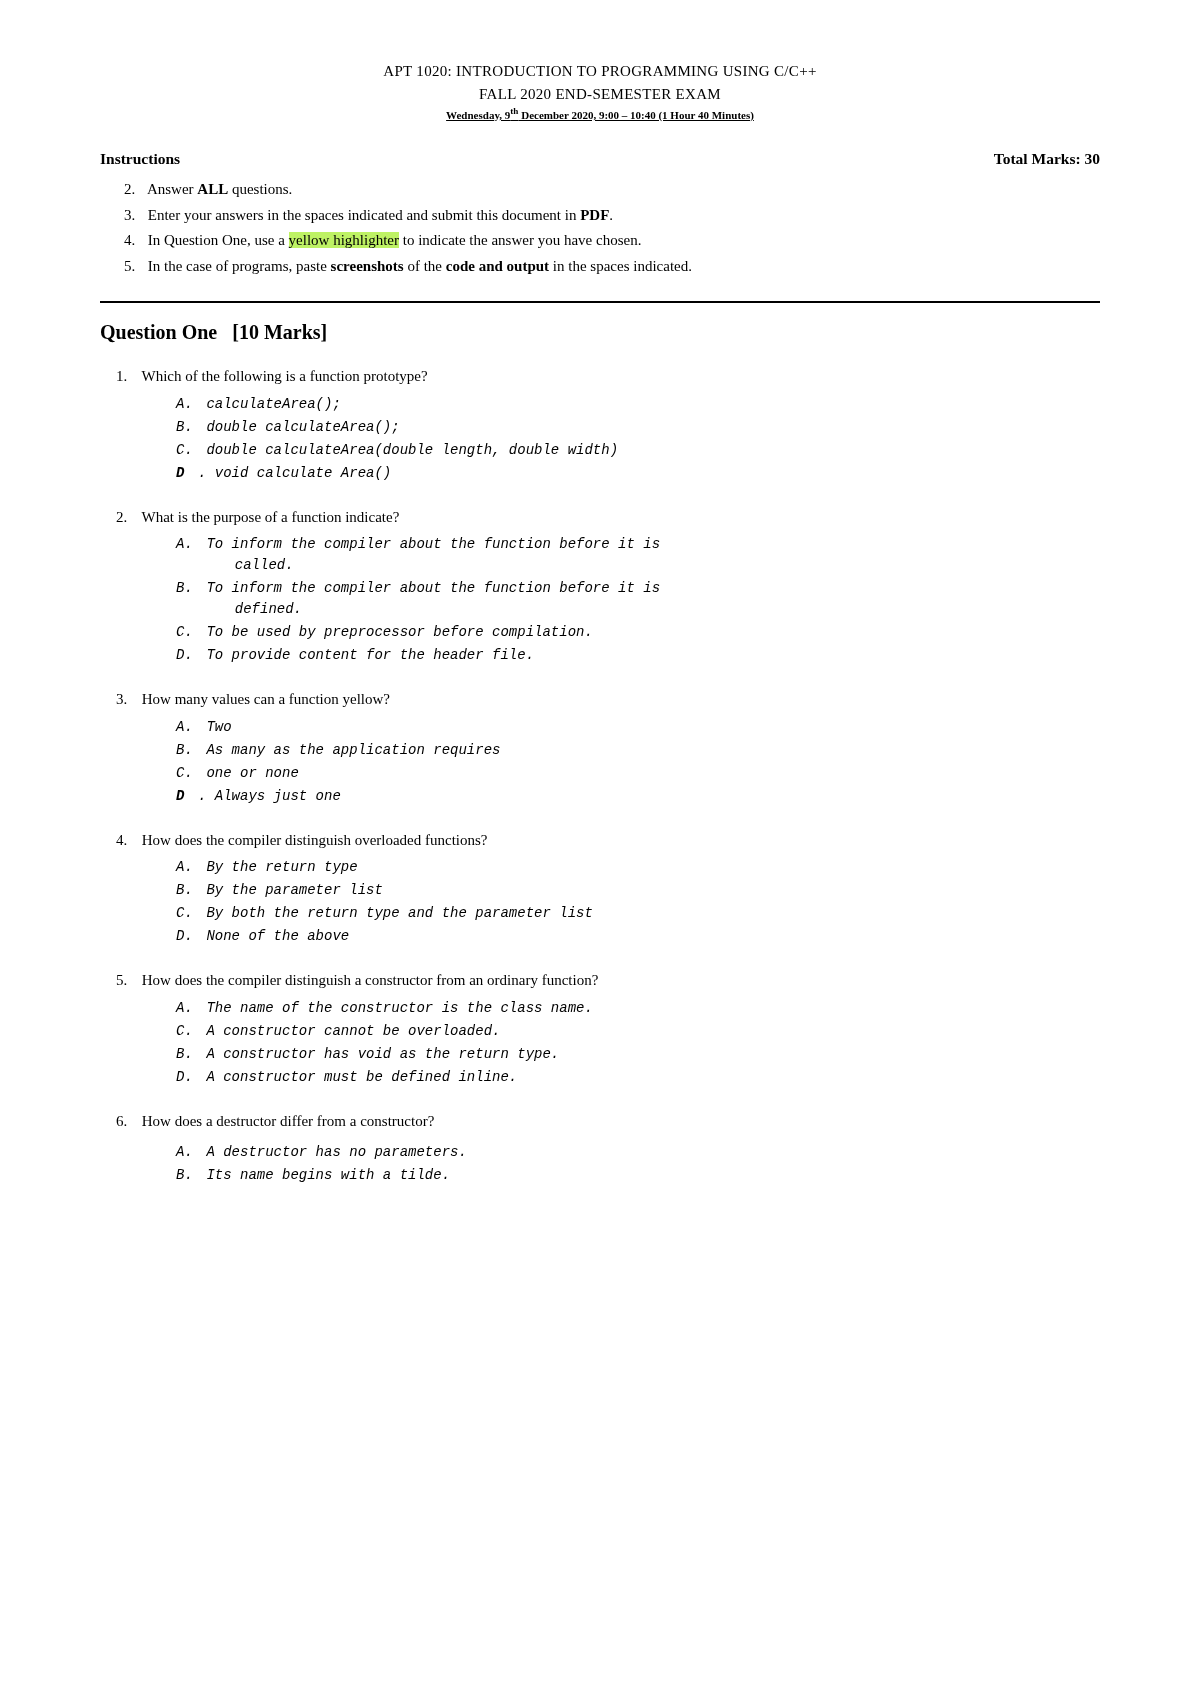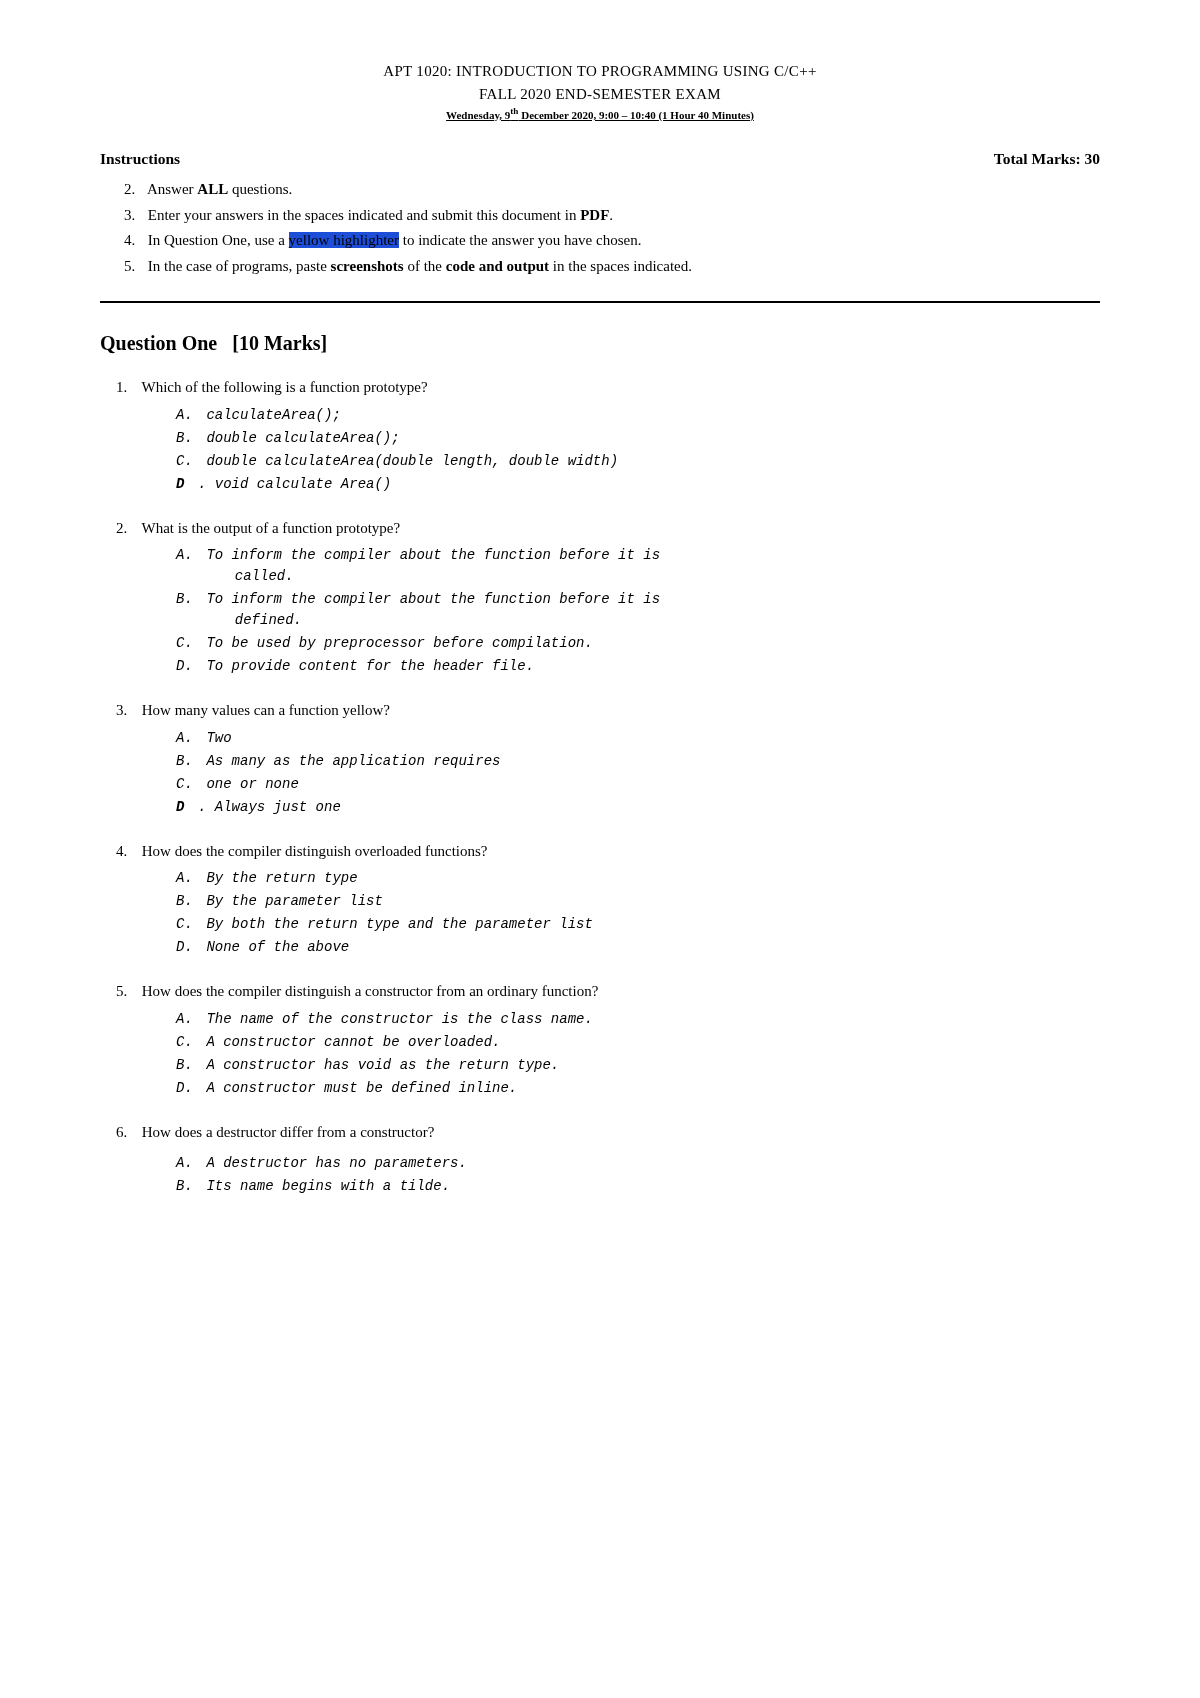--- a/index.html
+++ b/index.html
@@ -48,28 +48,28 @@
     }
     .instructions-list li {
       margin-bottom: 3px;
       font-size: 15px;
     }
     .instructions-list li .num {
       display: inline-block;
       width: 20px;
     }
     .highlight-yellow {
-      background-color: #1d4ed8;
+      background-color: #bef264;
     }
     .question-one-header {
       font-size: 20px;
       font-weight: bold;
       margin-bottom: 18px;
       border-top: 2px solid #000;
-      padding-top: 25px;
+      padding-top: 14px;
     }
     .questions-list {
       list-style: none;
       margin: 16px;
       padding: 0;
     }
     .question-item {
       margin-bottom: 22px;
     }
     .question-text {
@@ -149,21 +149,21 @@
       <li class="answer-item"><span class="answer-letter">A.</span> calculateArea();</li>
       <li class="answer-item"><span class="answer-letter">B.</span> double calculateArea();</li>
       <li class="answer-item"><span class="answer-letter">C.</span> double calculateArea(double length, double width)</li>
       <li class="answer-item"><span class="answer-letter answer-letter-bold">D</span><span>.</span> void calculate Area()</li>
     </ul>
   </li>
 
   <li class="question-item">
     <div class="question-text">
       <span class="question-num">2.</span>
-      <span>What is the output of a function prototype?</span>
+      <span>What is the purpose of a function indicate?</span>
     </div>
     <ul class="answers">
       <li class="answer-item"><span class="answer-letter">A.</span> To inform the compiler about the function before it is<br>&nbsp;&nbsp;&nbsp;&nbsp;&nbsp;&nbsp; called.</li>
       <li class="answer-item"><span class="answer-letter">B.</span> To inform the compiler about the function before it is<br>&nbsp;&nbsp;&nbsp;&nbsp;&nbsp;&nbsp; defined.</li>
       <li class="answer-item"><span class="answer-letter">C.</span> To be used by preprocessor before compilation.</li>
       <li class="answer-item"><span class="answer-letter">D.</span> To provide content for the header file.</li>
     </ul>
   </li>
 
   <li class="question-item">

